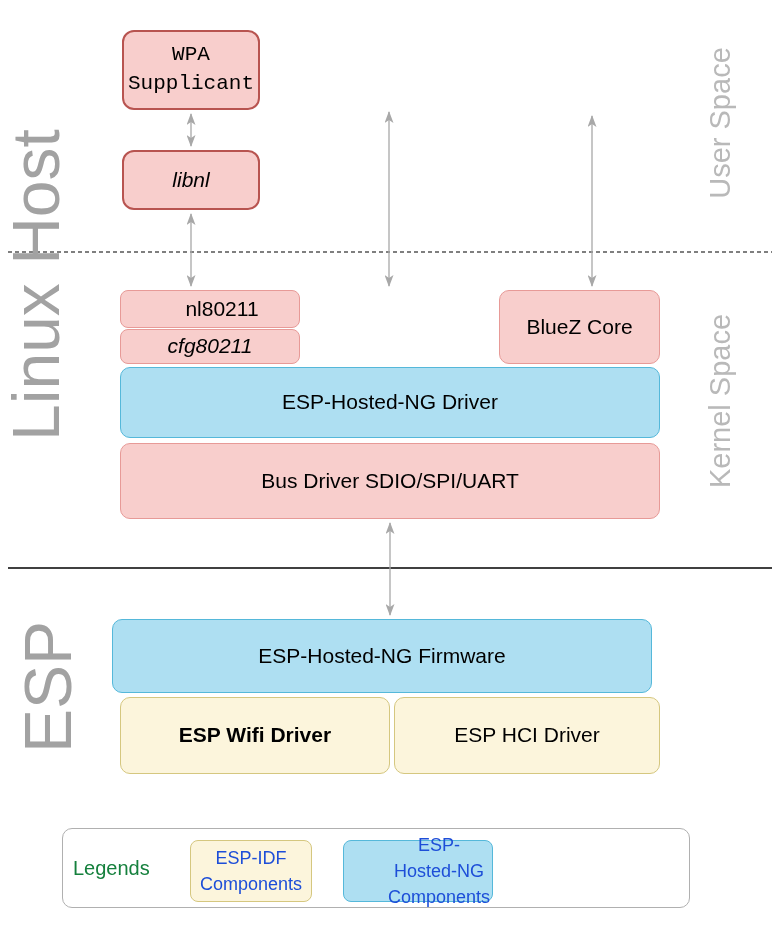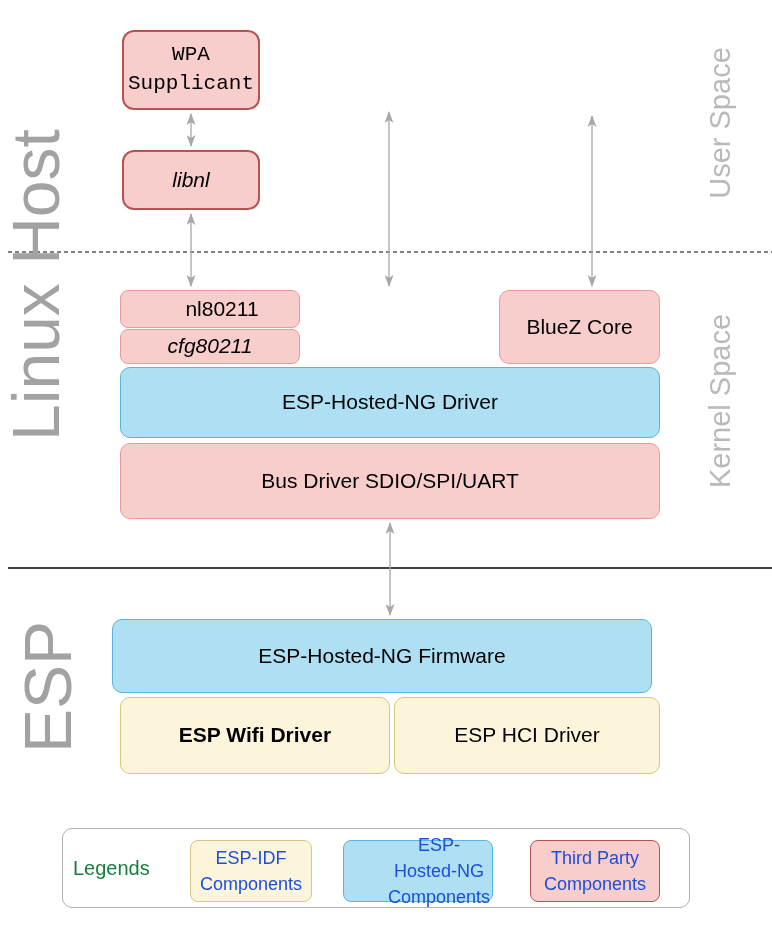--- a/index.html
+++ b/index.html
@@ -92,15 +92,14 @@
   <div class="box pink-light r10" style="left:120px;top:443px;width:540px;height:76px;">Bus Driver SDIO/SPI/UART</div>
 
   <div class="box blue r10" style="left:112px;top:619px;width:540px;height:74px;">ESP-Hosted-NG Firmware</div>
   <div class="box yellow r10" style="left:120px;top:697px;width:270px;height:77px;font-weight:bold;">ESP Wifi Driver</div>
   <div class="box yellow r10" style="left:394px;top:697px;width:266px;height:77px;">ESP HCI Driver</div>
 
   <div id="legend-box"></div>
   <div id="legend-title">Legends</div>
   <div class="chip yellow" style="left:190px;top:840px;width:122px;height:62px;">ESP-IDF Components</div>
   <div class="chip blue" style="left:343px;top:840px;width:150px;height:62px;padding-left:44px;">ESP-Hosted-NG Components</div>
-  <div class="chip pink" style="left:530px;top:840px;width:130px;height:62px;">Third Party Components</div>
 
 </div>
 
 </body></html>

